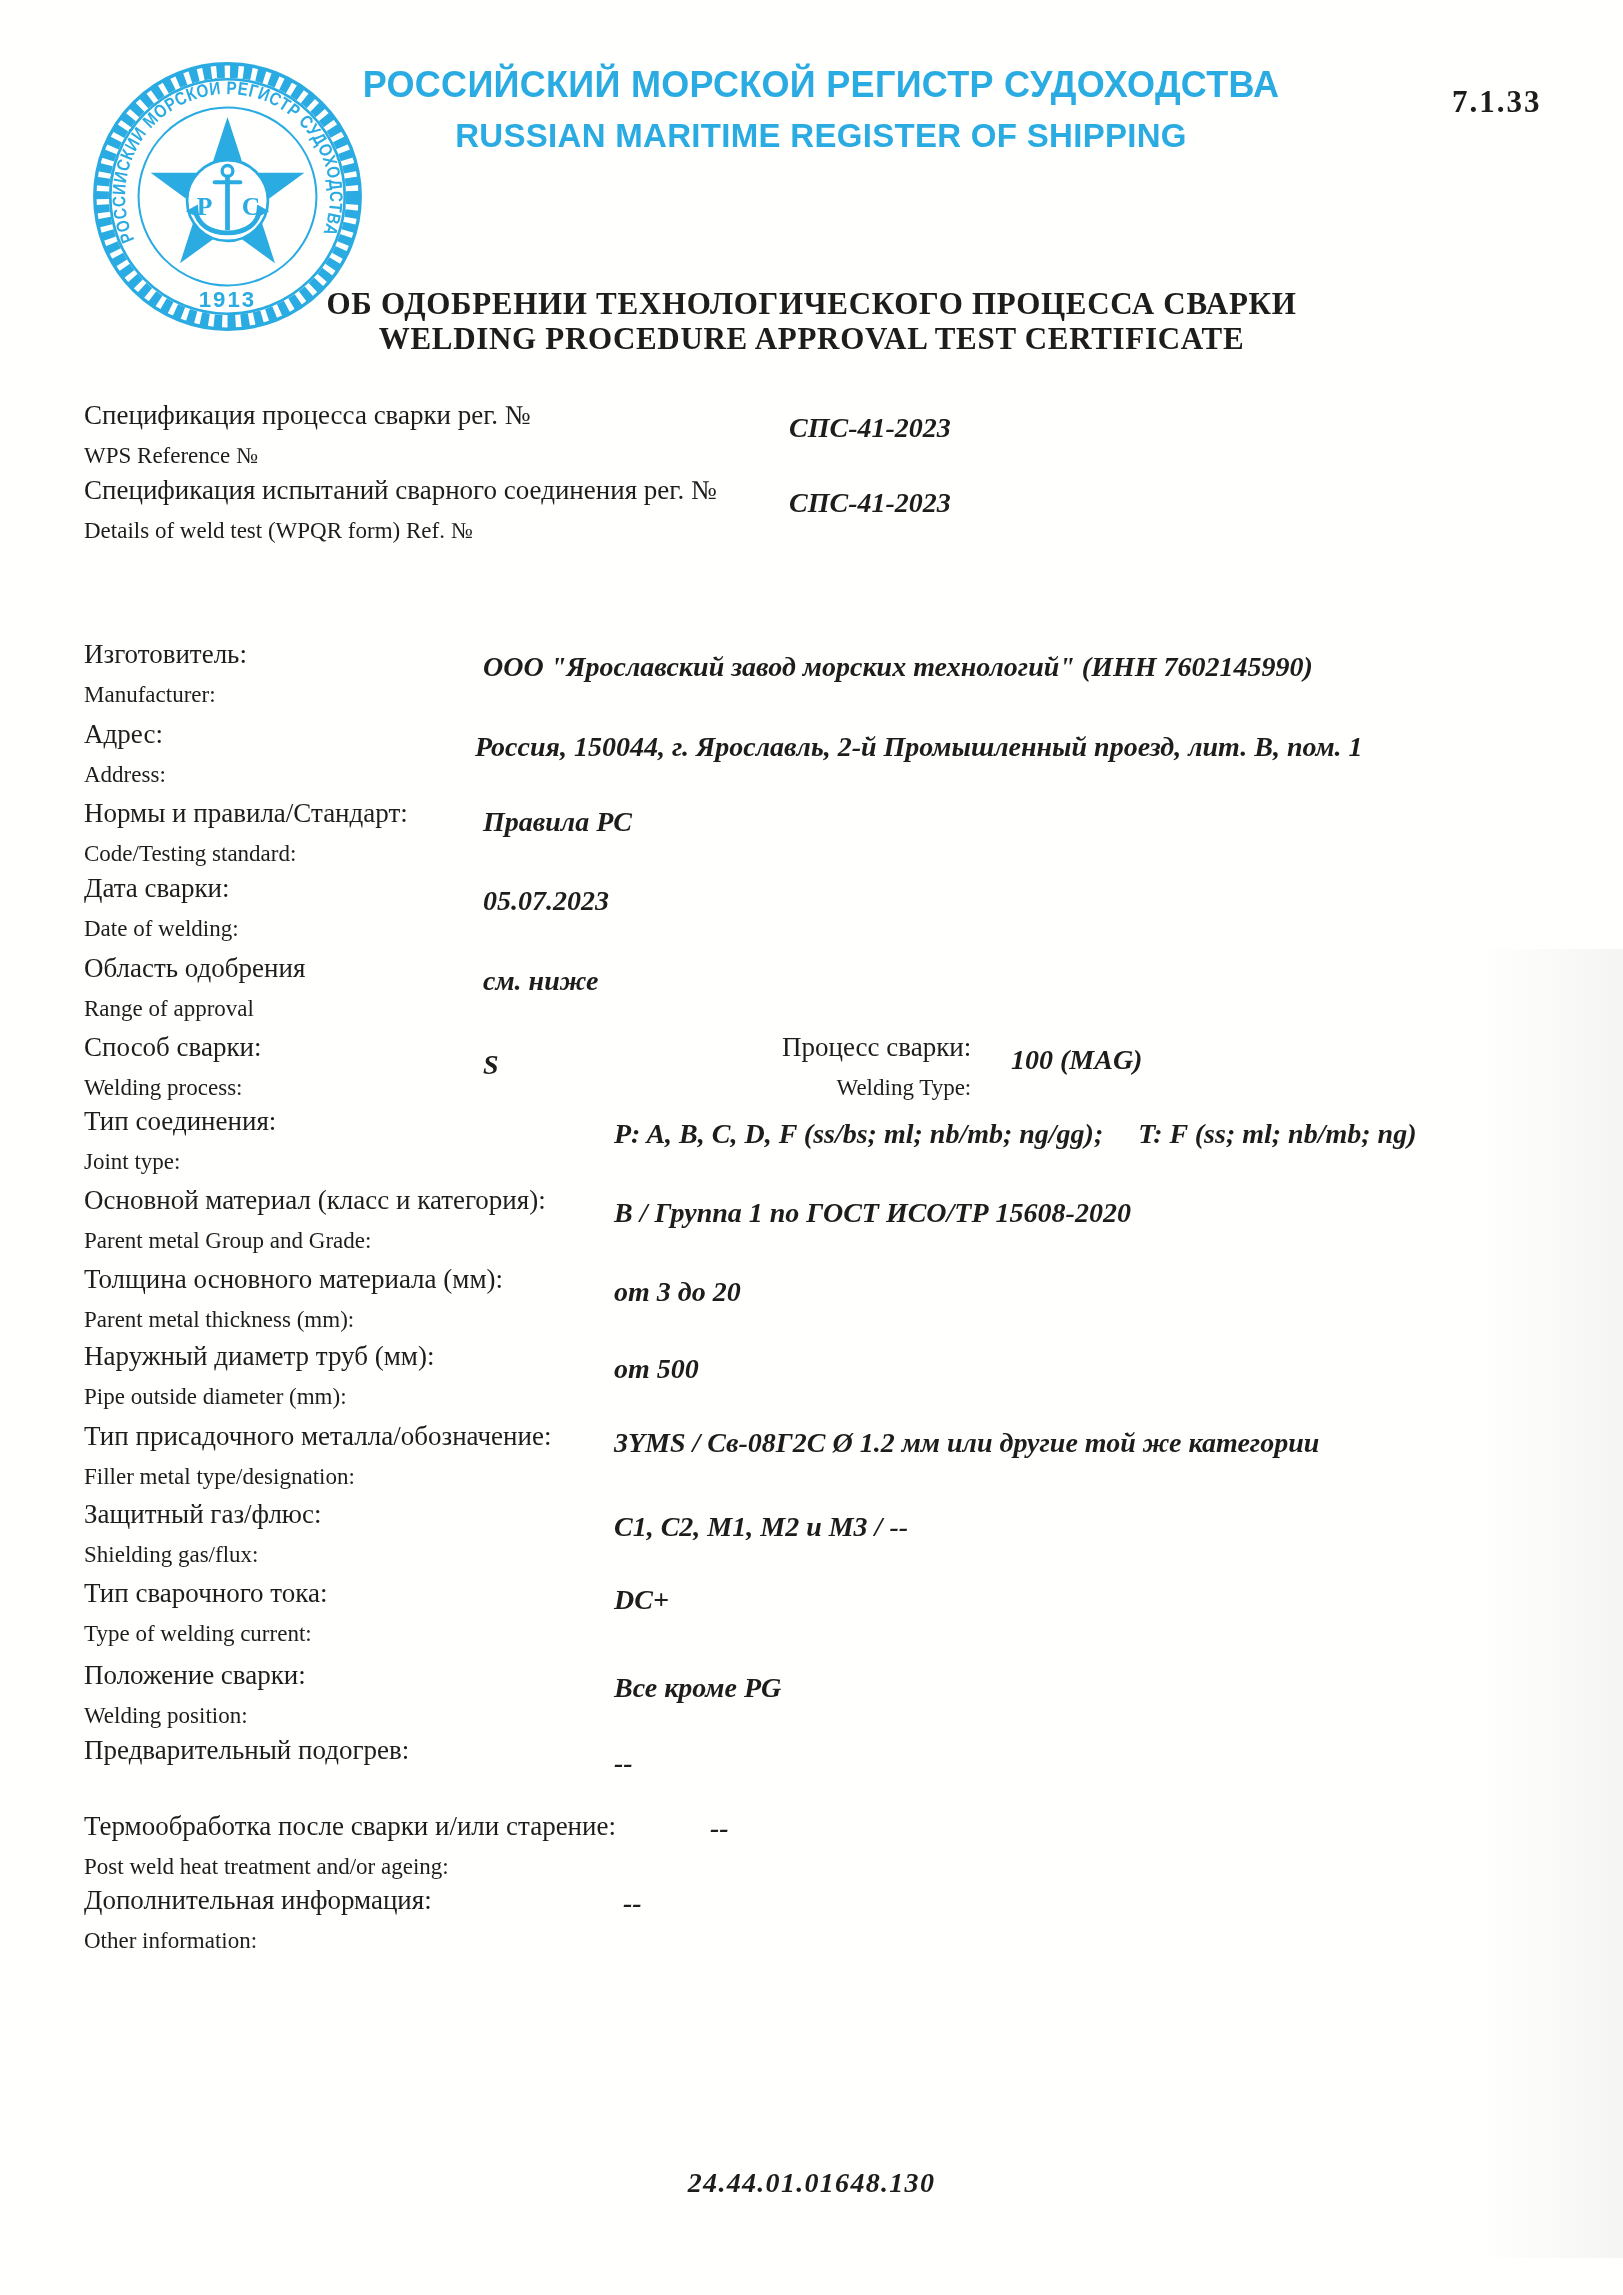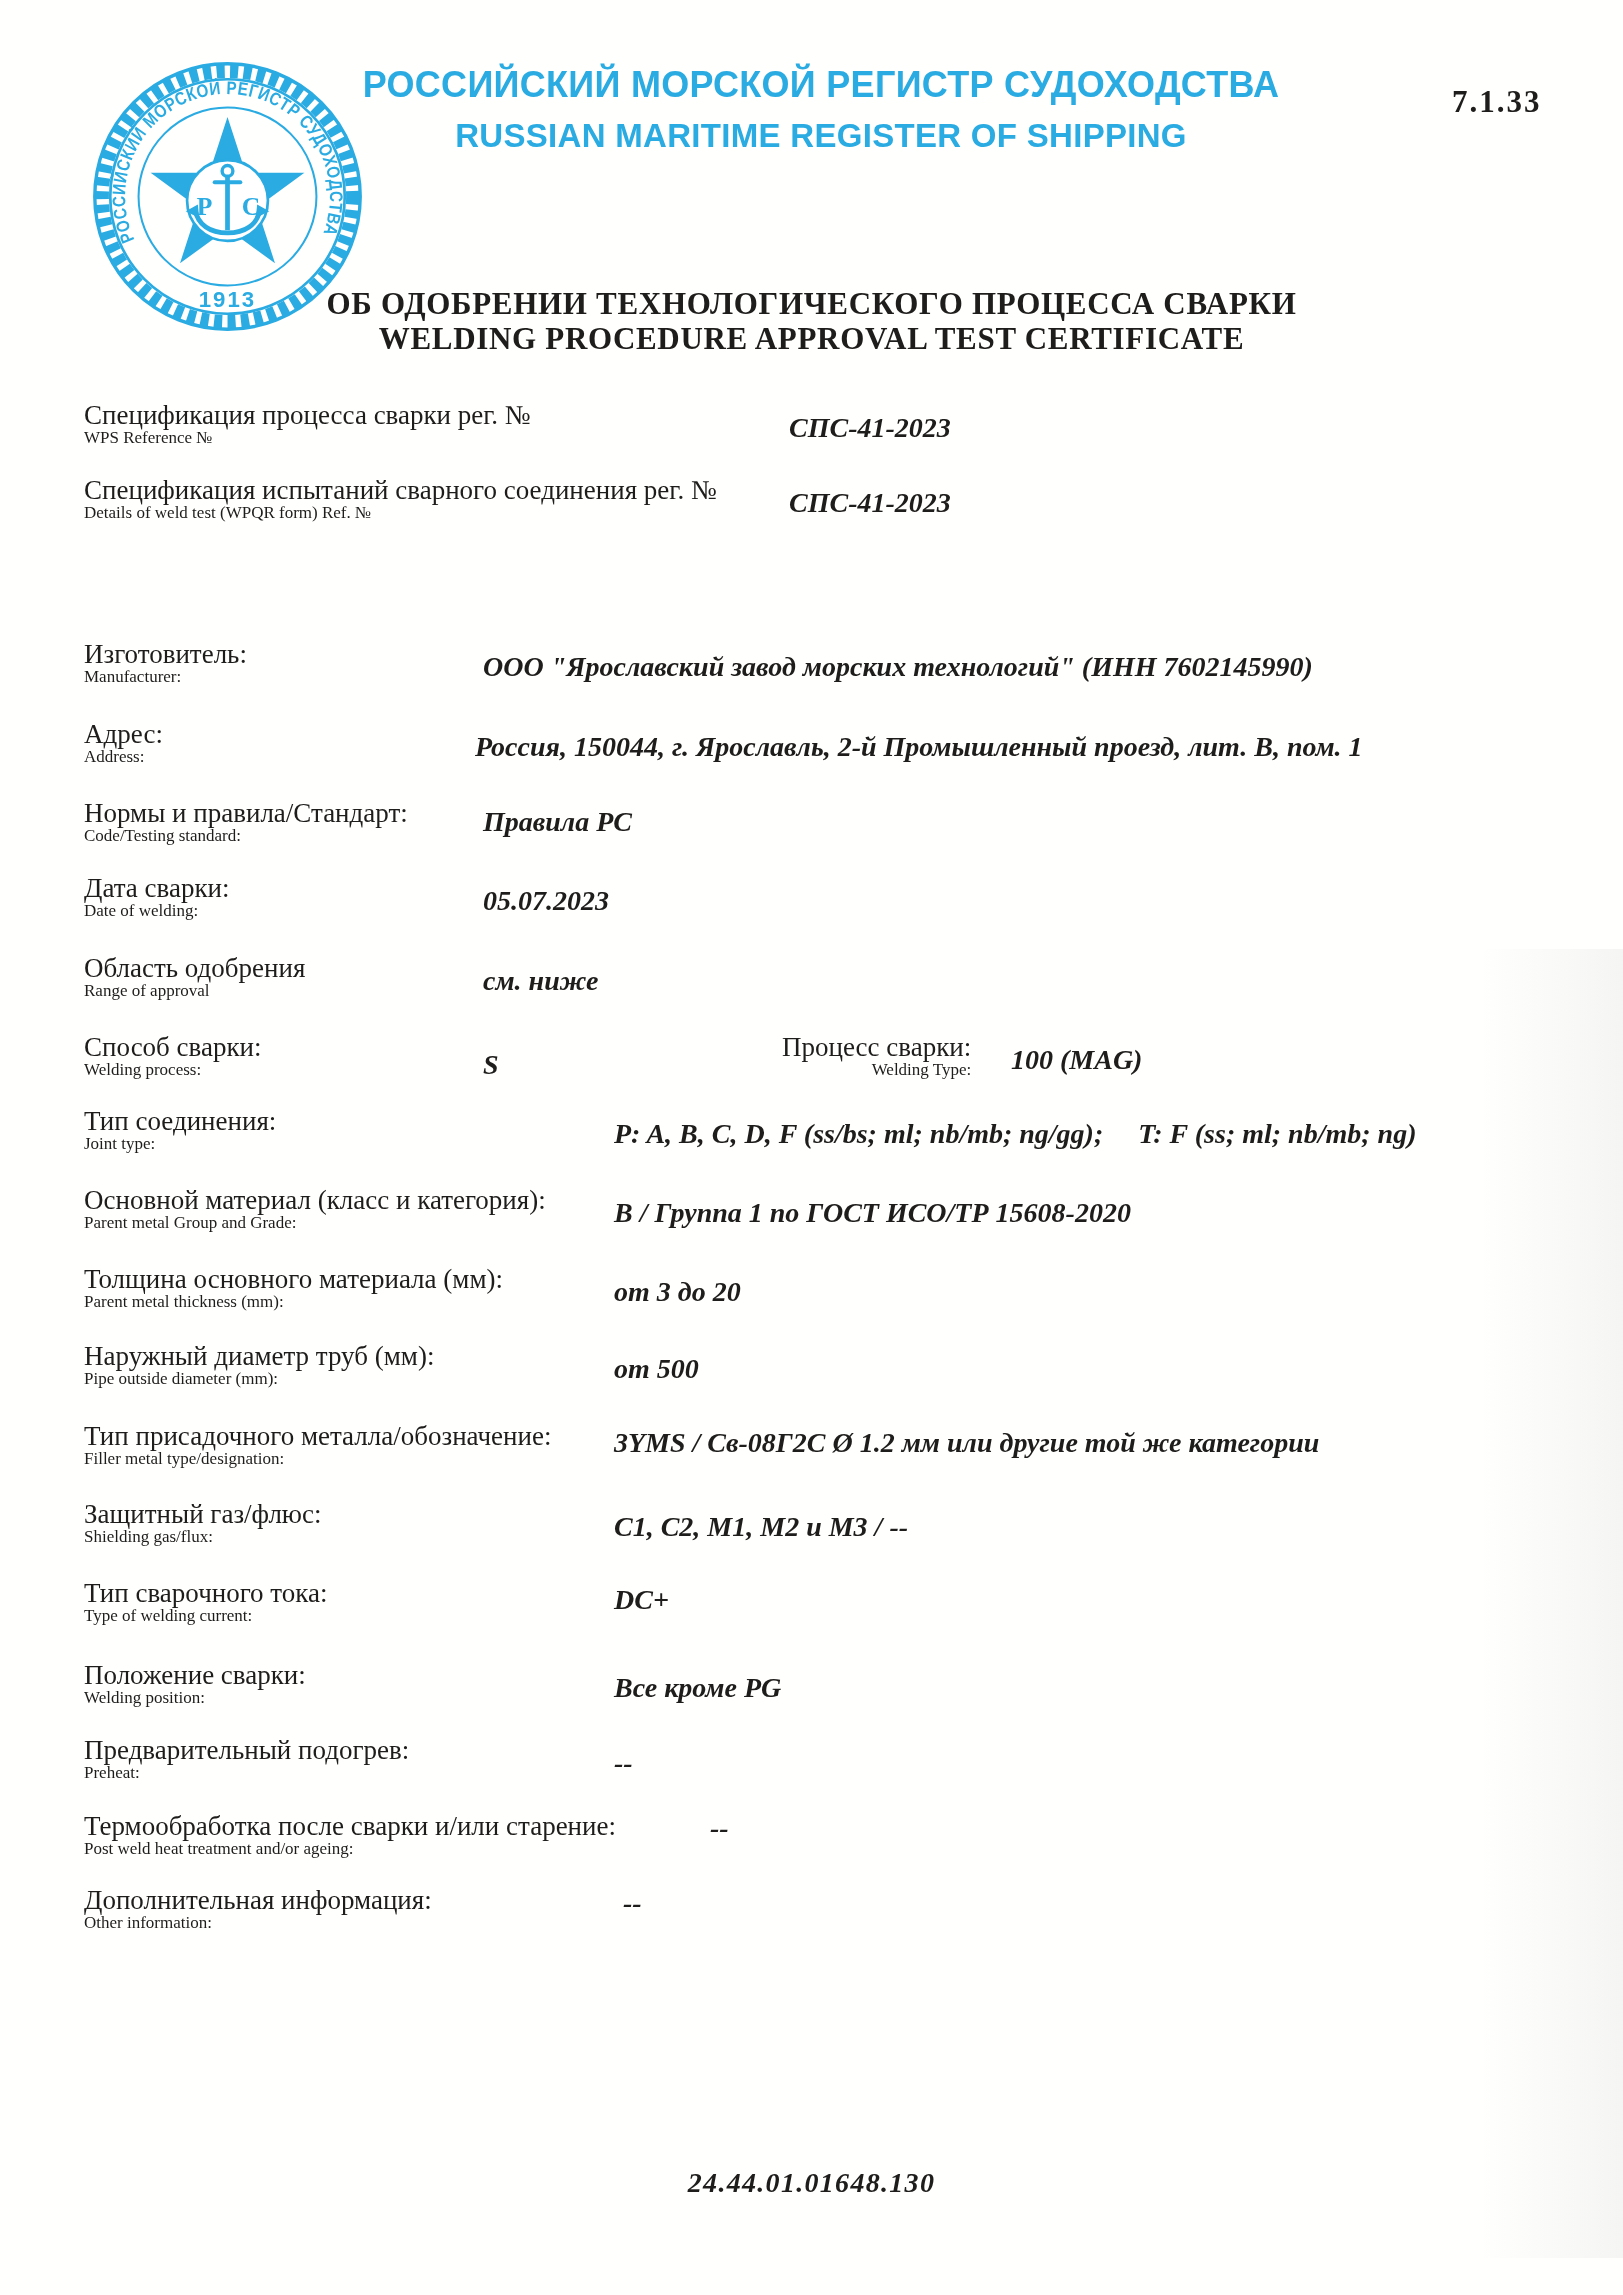--- a/index.html
+++ b/index.html
@@ -35,21 +35,21 @@
     font-size:31px;font-weight:700;letter-spacing:2px;
   }
 
   .title{position:absolute;top:274px;left:0;right:0;text-align:center;font-weight:700;}
   .title .t1{font-size:31px;letter-spacing:1.3px;line-height:1.05;}
   .title .t2{font-size:31px;letter-spacing:0.7px;line-height:1.05;margin-top:14px;}
   .title .t3{font-size:31px;letter-spacing:0.7px;line-height:1.05;margin-top:2.6px;}
 
   .row{position:absolute;left:84px;right:59px;height:77px;}
   .lbl .ru{font-size:27px;line-height:1.05;}
-  .lbl .en{font-size:17px;line-height:1.0;margin-top:0;}
+  .lbl .en{font-size:23px;line-height:1.0;margin-top:15px;}
   .val{
     position:absolute;top:10.5px;
     font-size:28px;font-style:italic;font-weight:700;
     white-space:pre;
   }
   .lbl2{position:absolute;left:698px;top:0;text-align:right;}
 
   .footer-code{
     position:absolute;top:2167px;left:0;right:0;text-align:center;
     font-size:28px;font-weight:700;font-style:italic;letter-spacing:1.3px;
@@ -226,21 +226,20 @@
     <div class="lbl">
       <div class="ru">Положение сварки:</div>
       <div class="en">Welding position:</div>
     </div>
     <div class="val" style="left:530px">Все кроме PG</div>
   </div>
 
   <div class="row" style="top:1736px">
     <div class="lbl">
       <div class="ru">Предварительный подогрев:</div>
-      <div class="en">Preheat:</div>
     </div>
     <div class="val" style="left:530px">--</div>
   </div>
 
   <div class="row" style="top:1812px">
     <div class="lbl">
       <div class="ru">Термообработка после сварки и/или старение:</div>
       <div class="en">Post weld heat treatment and/or ageing:</div>
     </div>
     <div class="val" style="left:626px;top:0">--</div>

